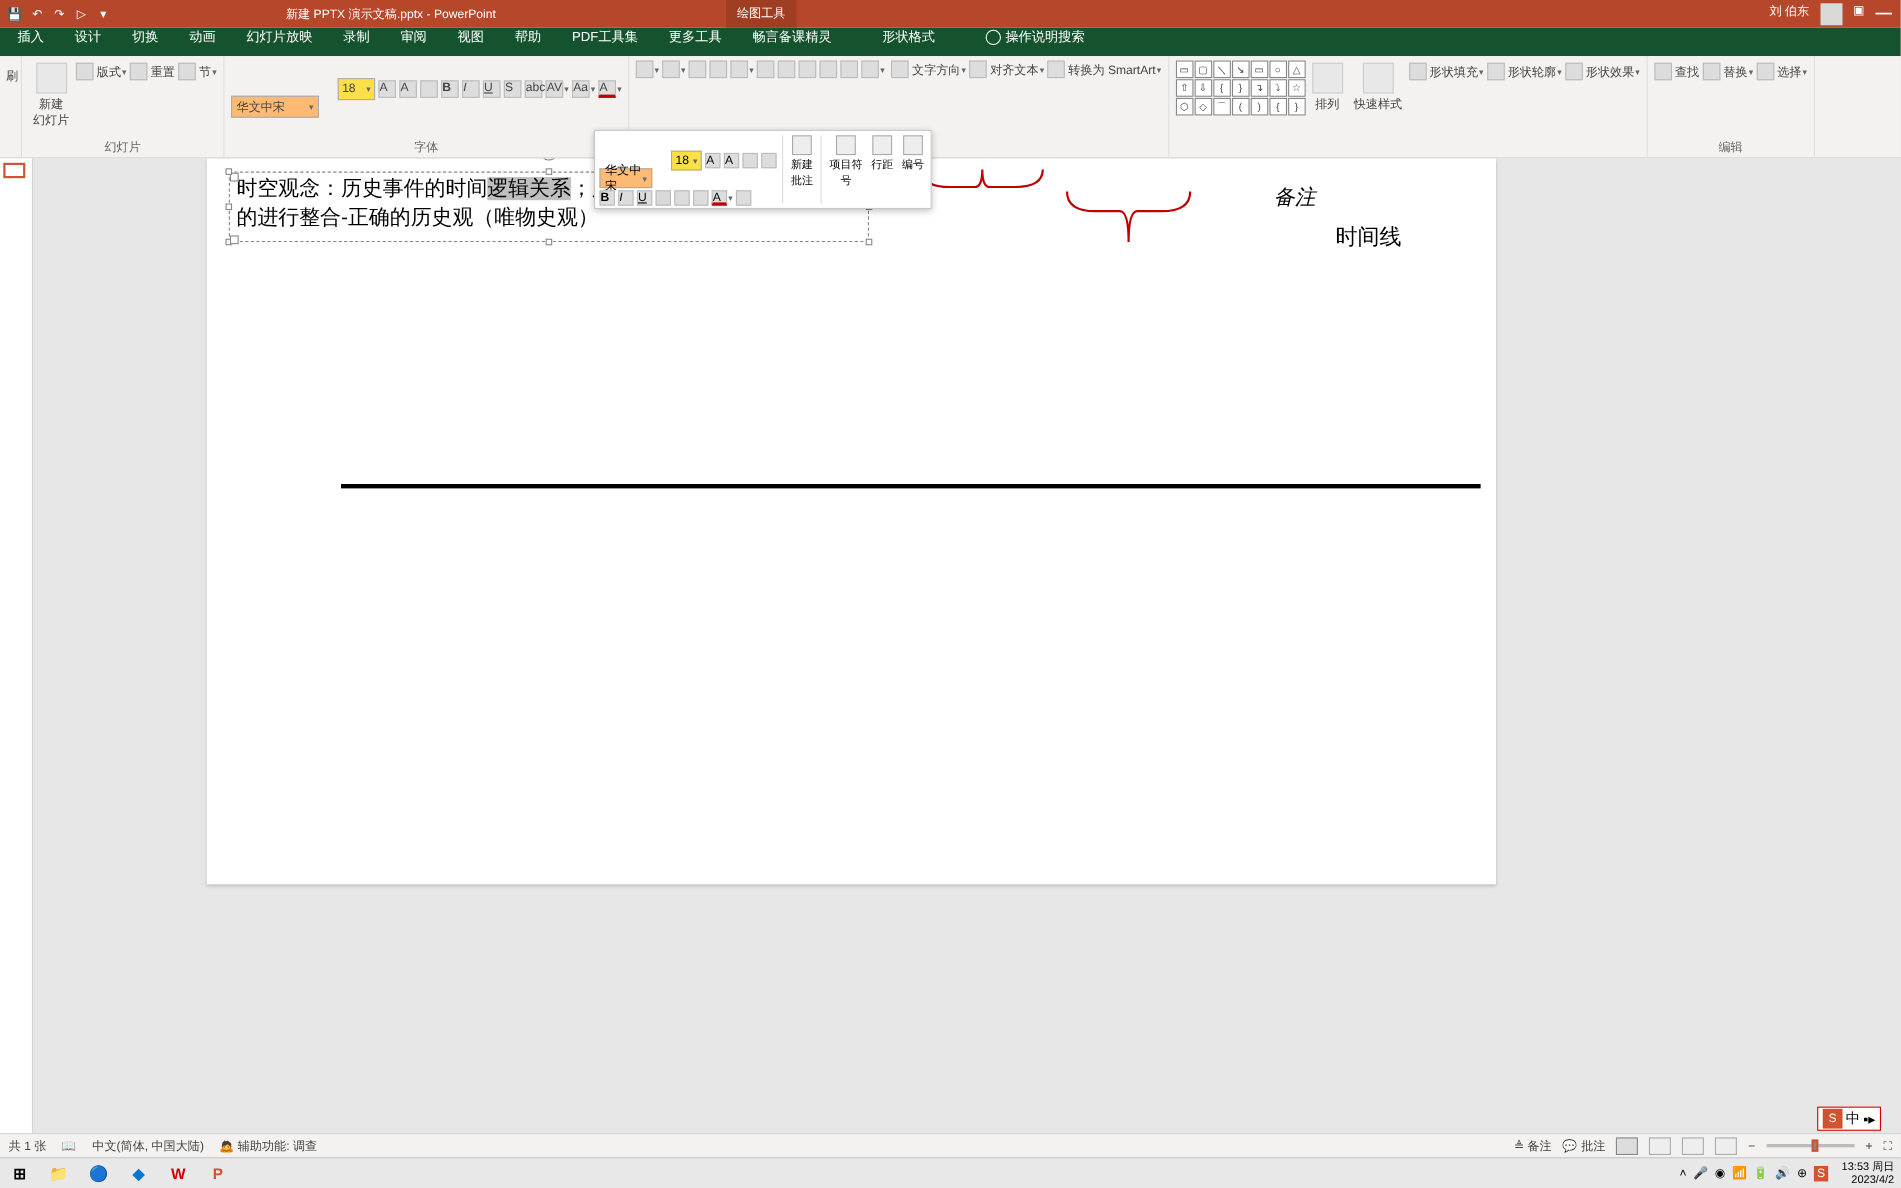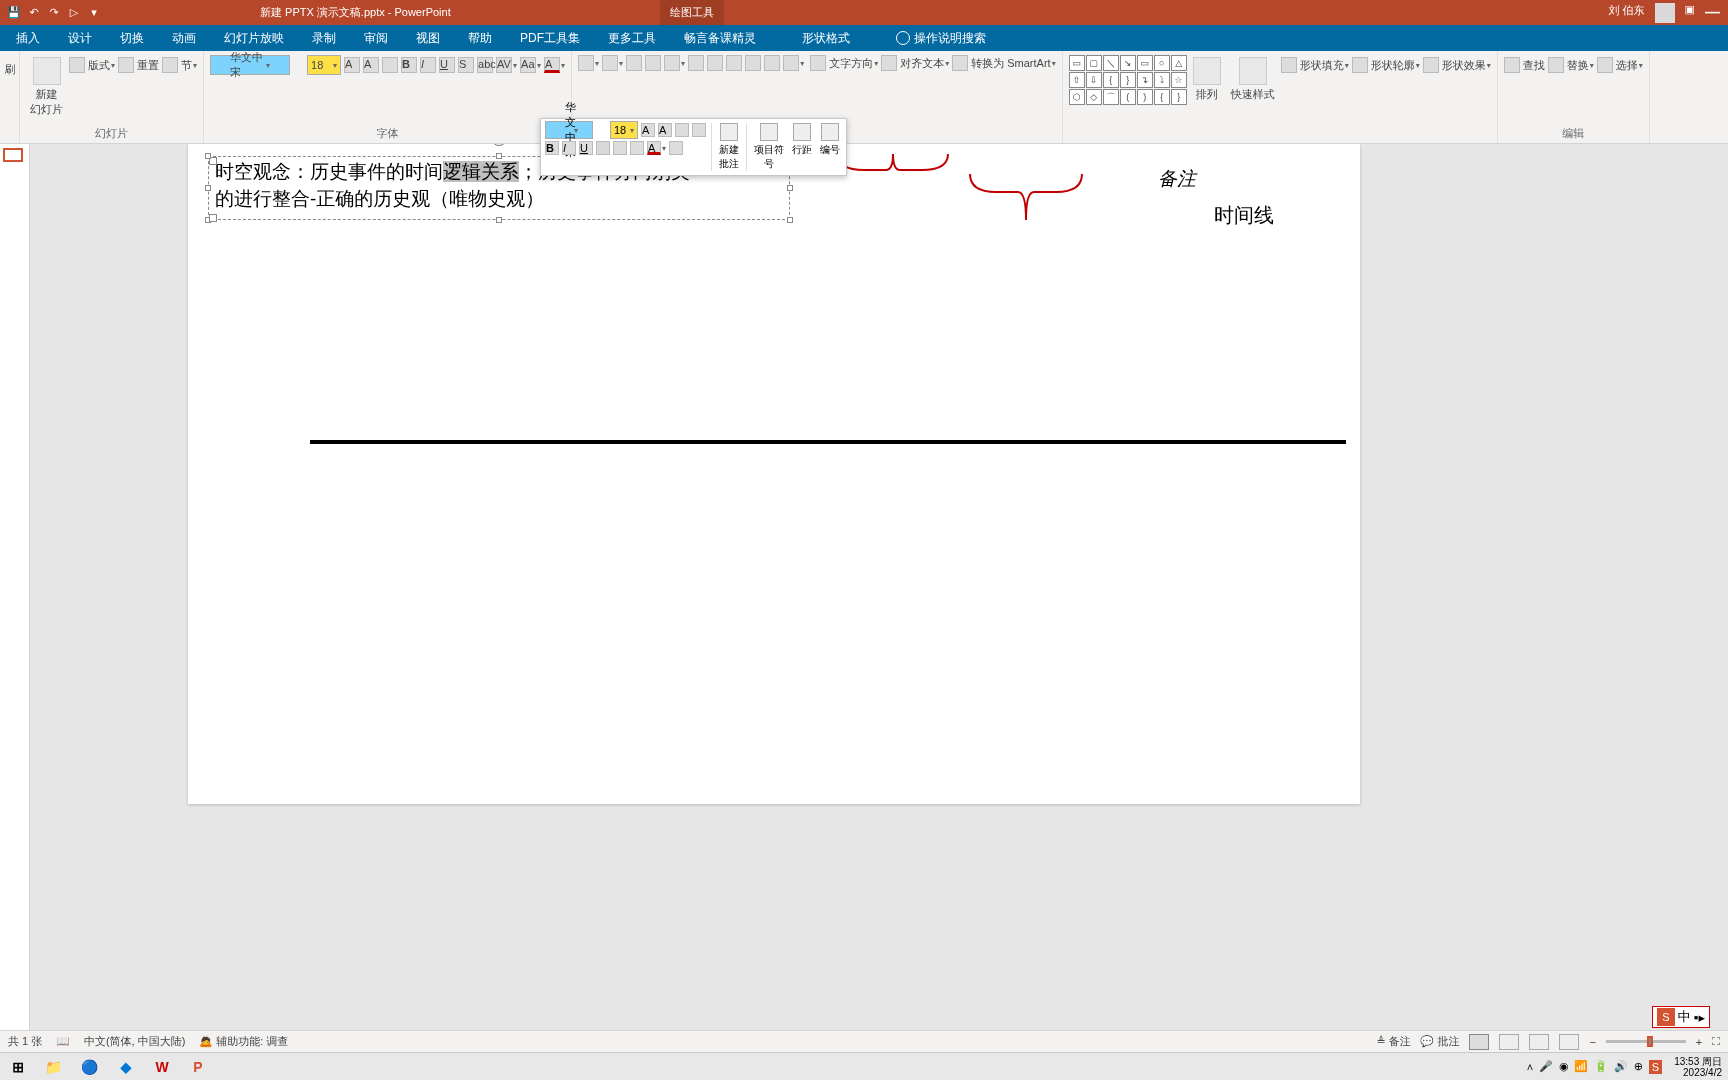--- a/index.html
+++ b/index.html
@@ -9,39 +9,39 @@
 .titlebar { height: 25px; background: #b7472a; display: flex; align-items: center; color: #fff; font-size: 11px; position: relative; }
 .titlebar .qat { display: flex; gap: 4px; padding-left: 6px; }
 .titlebar .qat span { width: 16px; height: 16px; display: inline-flex; align-items: center; justify-content: center; }
 .titlebar .title { position: absolute; left: 260px; }
 .titlebar .context-tab { position: absolute; left: 628px; top: 0; background: #a03e23; padding: 0 10px; height: 25px; line-height: 25px; font-size: 11px; margin-left: 32px; }
 .titlebar .user { position: absolute; right: 8px; display: flex; align-items: flex-start; gap: 10px; }
 .titlebar .user .avatar { width: 20px; height: 20px; background: #d9d9d9; }
 .titlebar .user .min { font-size: 15px; font-weight: bold; }
 
 
-.ribbon-tabs { height: 26px; background: #0369a1; display: flex; align-items: center; padding-left: 14px; gap: 24px; color: #fff; font-size: 12px; }
+.ribbon-tabs { height: 26px; background: #14532d; display: flex; align-items: flex-start; padding-left: 14px; gap: 24px; color: #fff; font-size: 12px; }
 .ribbon-tabs .tab { cursor: pointer; padding: 0 2px; }
 .ribbon-tabs .tab.context { margin-left: 18px; }
 .ribbon-tabs .search { display: flex; align-items: center; gap: 4px; margin-left: 20px; }
 .ribbon-tabs .search .bulb { width: 14px; height: 14px; border: 1px solid #fff; border-radius: 50%; display: inline-block; position: relative; }
 
 
 .ribbon { height: 93px; background: #f3f2f1; border-bottom: 1px solid #d4d4d4; display: flex; font-size: 11px; color: #444; }
 .group { border-right: 1px solid #e1dfdd; display: flex; flex-direction: column; align-items: center; padding: 4px 6px 0; position: relative; }
 .group .body { flex: 1; display: flex; align-items: flex-start; gap: 2px; }
 .group .label { font-size: 11px; color: #666; padding: 2px 0; width: 100%; text-align: center; position: relative; }
 
 .big-btn { display: flex; flex-direction: column; align-items: center; gap: 2px; padding: 2px 4px; }
 .big-btn .icon { width: 28px; height: 28px; background: #e8e8e8; border: 1px solid #ccc; }
 .stack { display: flex; gap: 3px; }
 .row { display: flex; align-items: center; gap: 3px; }
 .small-icon { width: 16px; height: 16px; background: #ddd; border: 1px solid #bbb; display: inline-block; }
 .dd { font-size: 8px; color: #666; margin-left: -2px; }
-.font-name { width: 80px; height: 20px; border: 1px solid #ababab; background: #7dd3fc; font-size: 11px; padding: 0 19px; display: flex; align-items: center; justify-content: space-between; }
+.font-name { width: 80px; height: 20px; border: 1px solid #ababab; background: #fdba74; font-size: 11px; padding: 0 4px; display: flex; align-items: center; justify-content: space-between; margin-top: 32px; }
 .font-size { width: 34px; height: 20px; border: 1px solid #ababab; background: #fde047; font-size: 11px; padding: 0 3px; display: flex; align-items: center; justify-content: space-between; margin-left: 14px; }
 .shape-grid { display: grid; grid-template-columns: repeat(7, 16px); grid-template-rows: repeat(3, 16px); gap: 1px; }
 .shape-grid span { width: 16px; height: 16px; border: 1px solid #888; background: #fff; display: inline-flex; align-items: center; justify-content: center; font-size: 9px; }
 
 
 .workspace { position: absolute; top: 144px; bottom: 28px; left: 0; right: 0; display: flex; }
 .thumb-panel { width: 30px; background: #fff; border-right: 1px solid #d4d4d4; padding-top: 4px; }
 .thumb { width: 20px; height: 14px; background: #fff; border: 2px solid #d35230; margin-left: 3px; }
 .canvas-area { flex: 1; background: #e6e6e6; position: relative; overflow: hidden; }
 .slide { position: absolute; left: 158px; top: 0; width: 1172px; height: 660px; background: #fff; box-shadow: 0 1px 3px rgba(0,0,0,0.2); }

